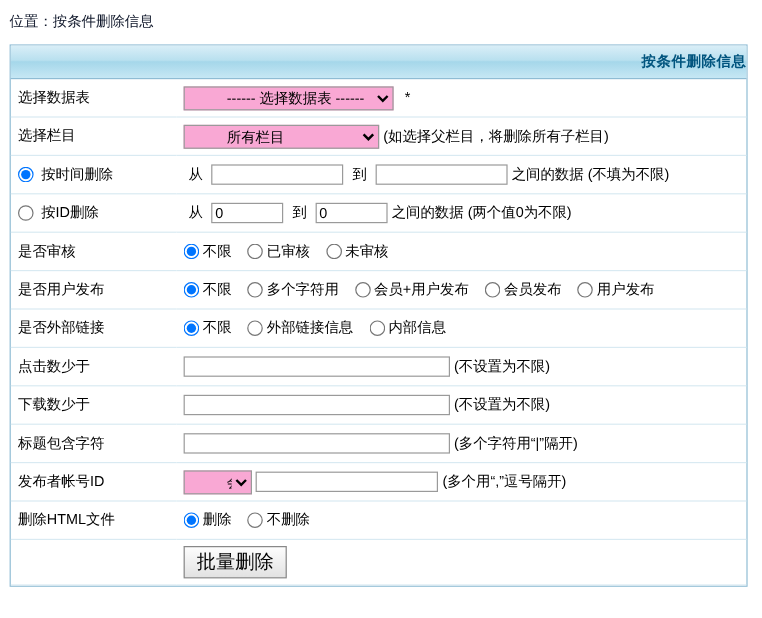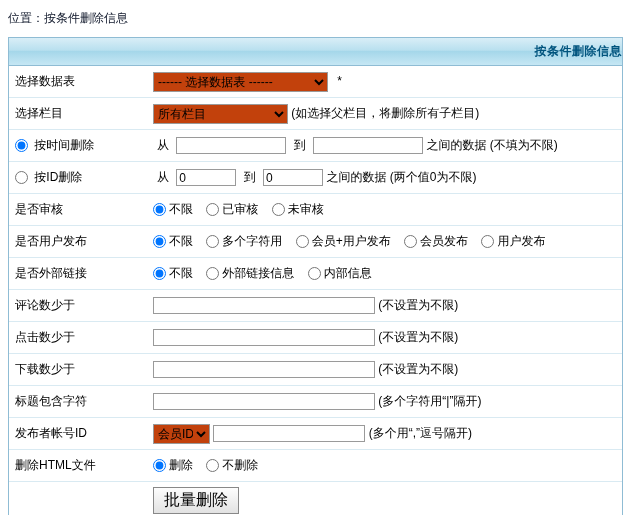--- a/index.html
+++ b/index.html
@@ -66,26 +66,27 @@
     padding: 0 2px;
     background: #ffffff;
     box-sizing: border-box;
     vertical-align: middle;
   }
   select.sel {
     font-size: 12px;
     font-family: "Liberation Sans", sans-serif;
     height: 20px;
     border: 1px solid #9a9a9a;
-    background: #c2410c;
+    background: #f9a8d4;
     vertical-align: middle;
     box-sizing: border-box;
+    padding-left: 31px;
   }
   .selw175 { width: 175px; }
-  .selw135 { width: 135px; }
+  .selw135 { width: 163px; }
   .selw65 { width: 57px; }
   input[type="radio"] {
     vertical-align: middle;
     margin: 0 3px 0 0;
   }
   label.radio {
     margin-right: 10px;
     white-space: nowrap;
     display: inline-block;
     vertical-align: middle;
@@ -209,27 +210,20 @@
           </label>
           <label class="radio">
             <input type="radio" name="extlink" style=""><span>外部链接信息</span>
           </label>
           <label class="radio">
             <input type="radio" name="extlink" style=""><span>内部信息</span>
           </label>
         </td>
       </tr>
 
-      <tr>
-        <td class="label">评论数少于</td>
-        <td>
-          <input type="text" class="txt" style="width: 222px;" value="">
-          <span class="hint">(不设置为不限)</span>
-        </td>
-      </tr>
 
       <tr>
         <td class="label">点击数少于</td>
         <td>
           <input type="text" class="txt" style="width: 222px;" value="">
           <span class="hint">(不设置为不限)</span>
         </td>
       </tr>
 
       <tr>

